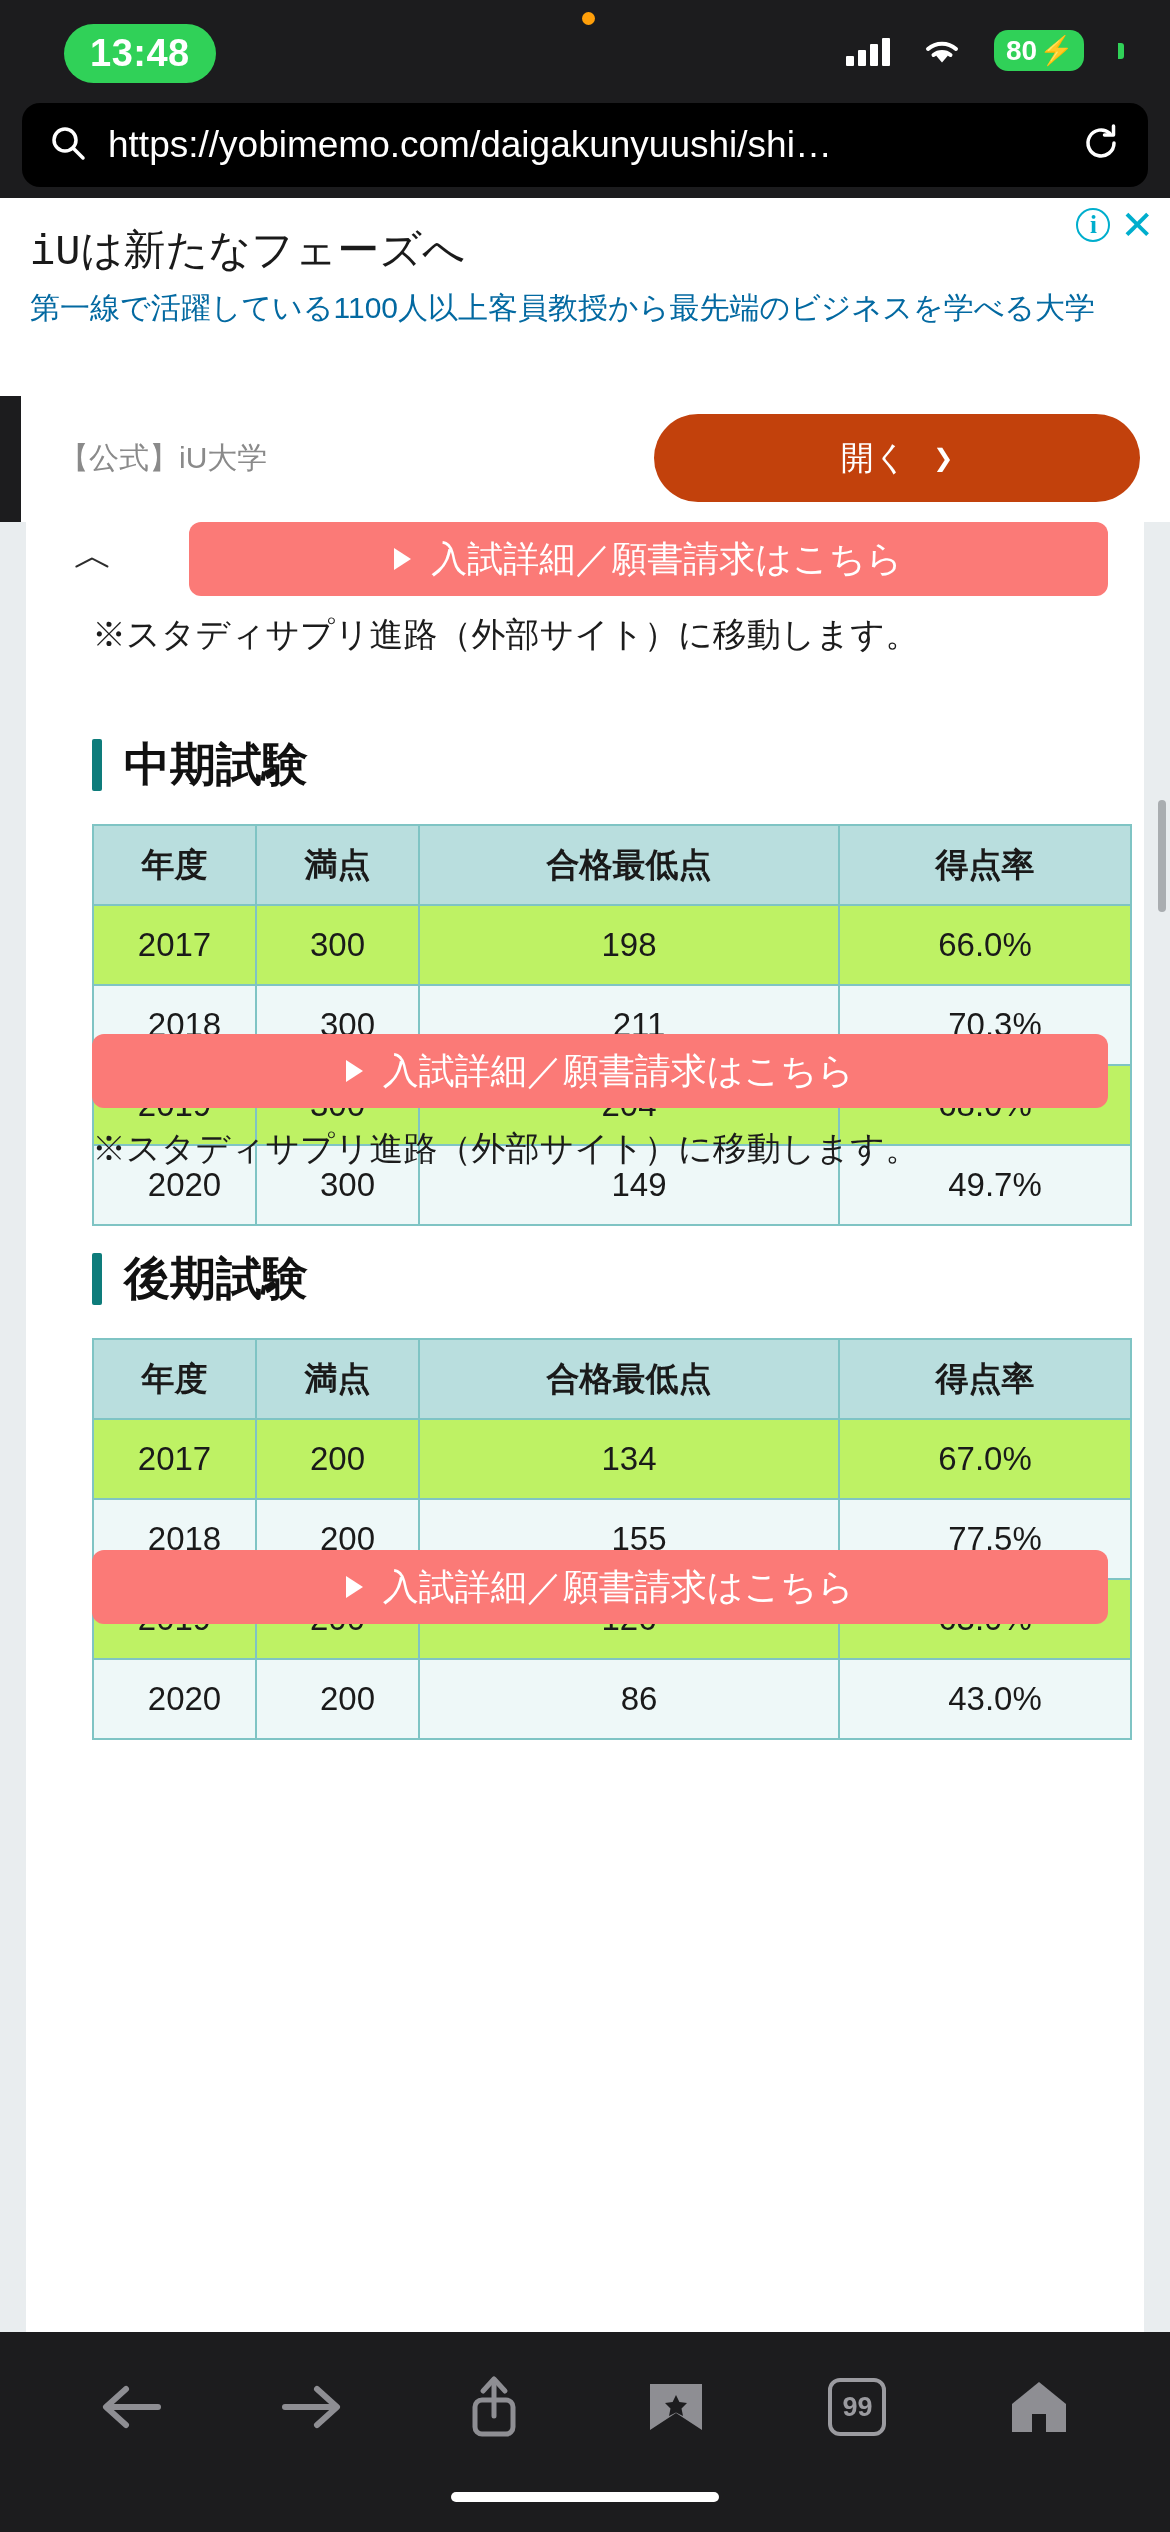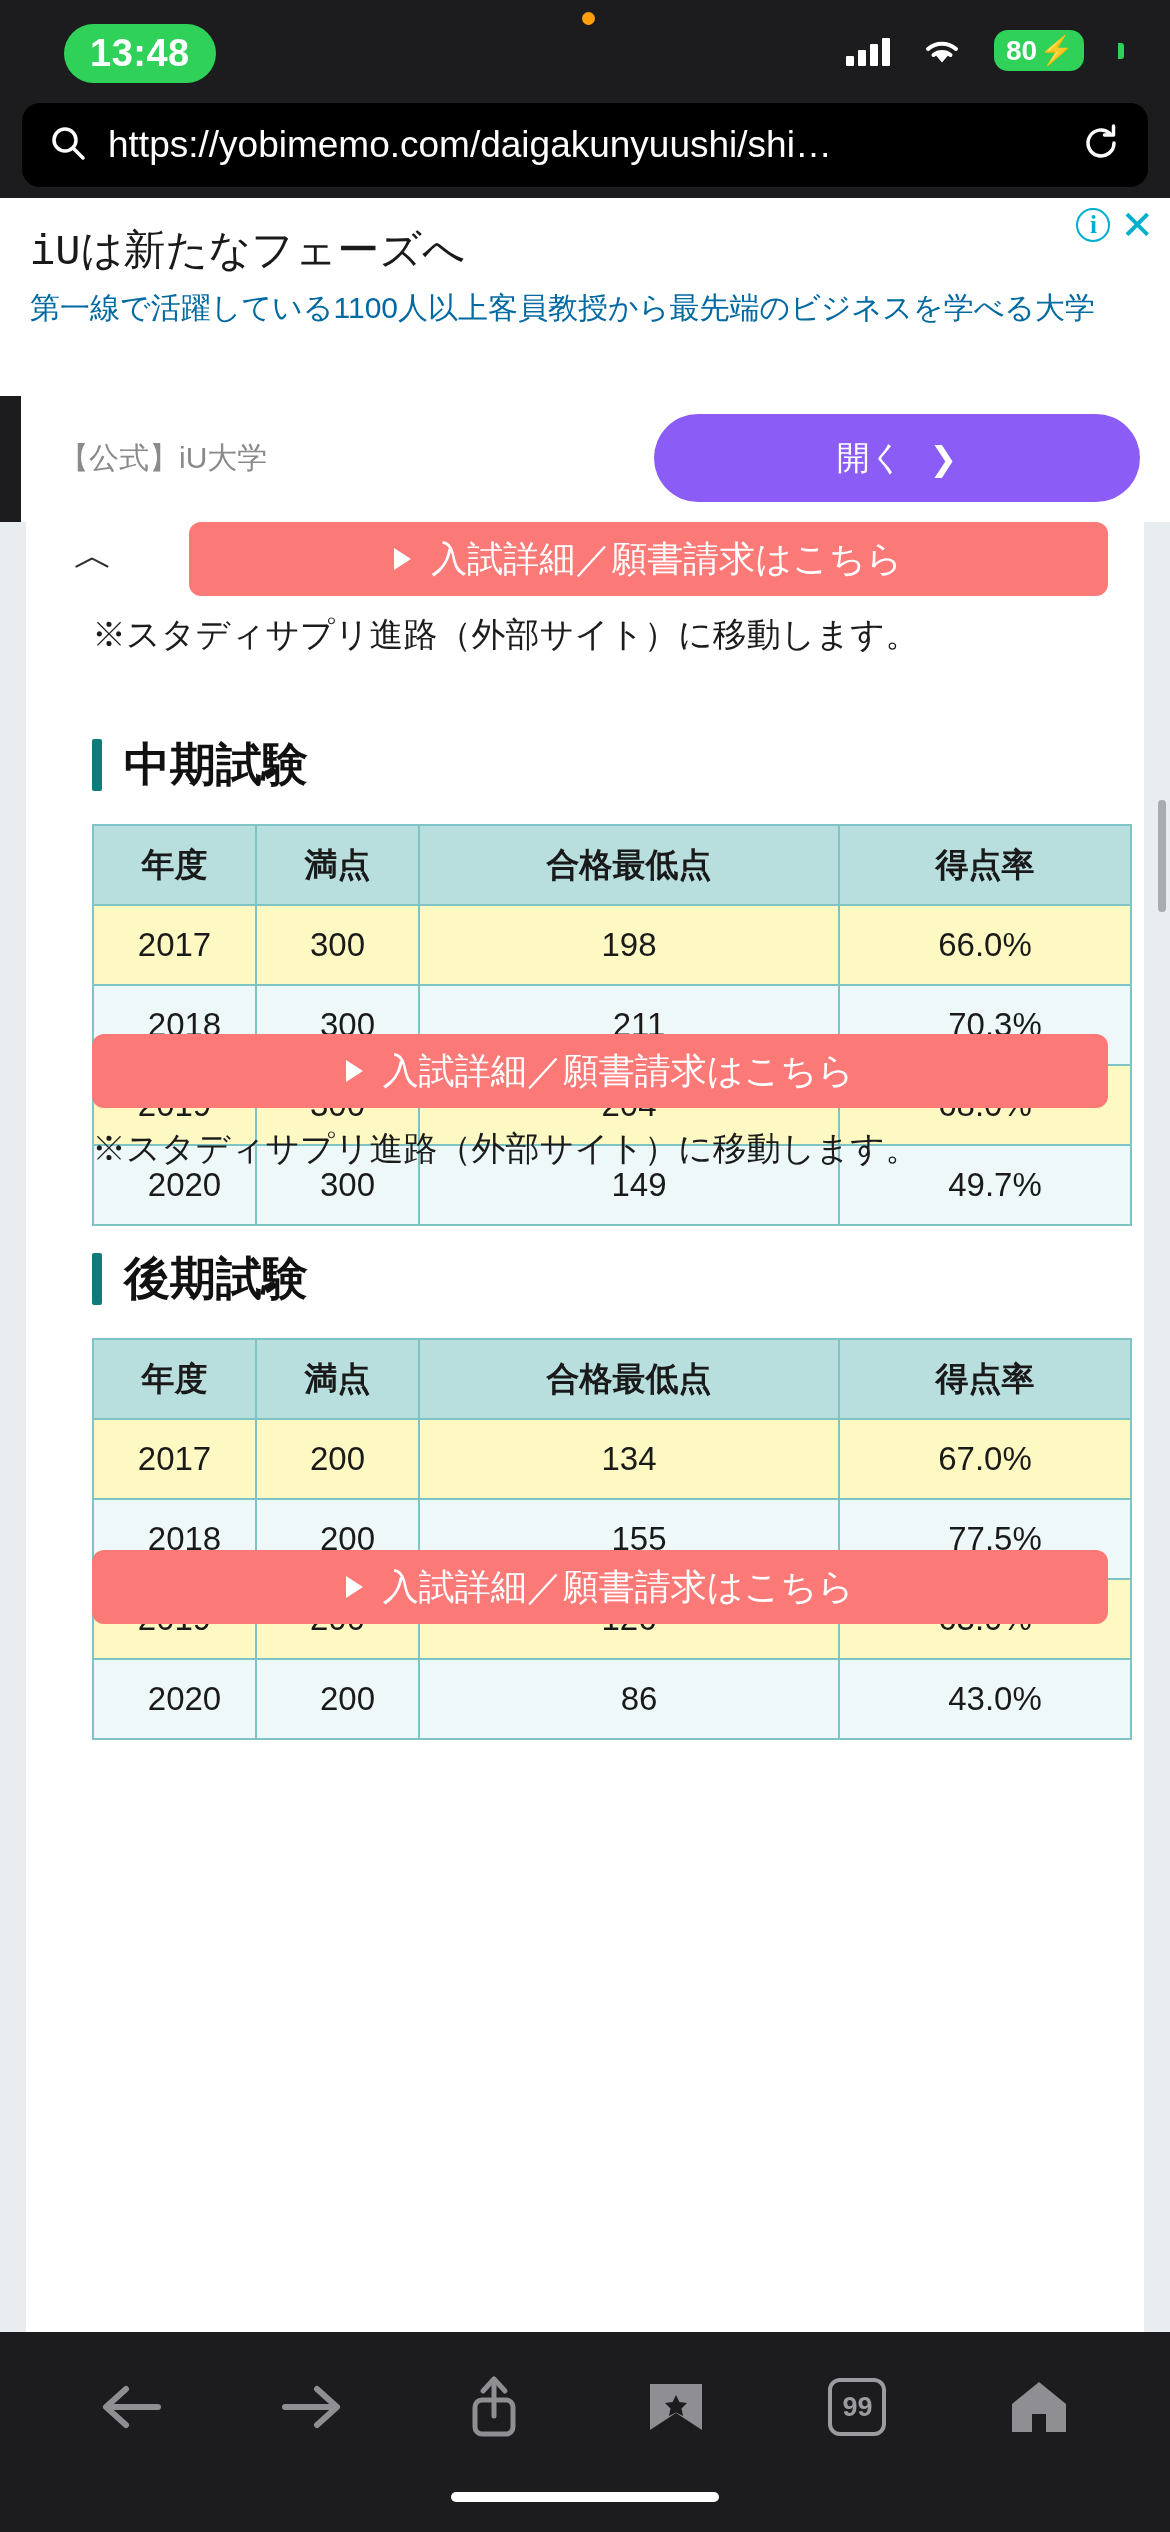--- a/index.html
+++ b/index.html
@@ -146,30 +146,31 @@
     margin-top: 18px;
   }
   .ad-advertiser {
     font-size: 30px;
     color: #8a8a8a;
     flex: 0 0 auto;
     padding-left: 8px;
   }
   .ad-cta {
     margin-left: auto;
-    background: #8b5cf6;
+    background: #c2410c;
     color: #fff;
     font-size: 33px;
     border-radius: 44px;
     width: 486px;
     height: 88px;
     display: flex;
     align-items: center;
     justify-content: center;
     gap: 26px;
+    font-family: Liberation Mono, monospace;
   }
 
   
   .page {
     flex: 1 1 auto;
     background: #e9edef;
     position: relative;
     overflow: hidden;
   }
   .content-card {
@@ -250,21 +251,21 @@
     border: 2px solid #7fc4c4;
     text-align: center;
     font-size: 33px;
     color: #1a1a1a;
     height: 80px;
   }
   table.scores th {
     background: #b9dede;
     font-weight: bold;
   }
-  table.scores td { background: #fef9c3; }
+  table.scores td { background: #bef264; }
   table.scores tr.alt td { background: #eef8f8; padding-left: 20px; }
   col.c1 { width: 163px; }
   col.c2 { width: 163px; }
   col.c3 { width: 420px; }
   col.c4 { width: 292px; }
 
   .scrollbar {
     position: absolute;
     right: 4px;
     top: 278px;

